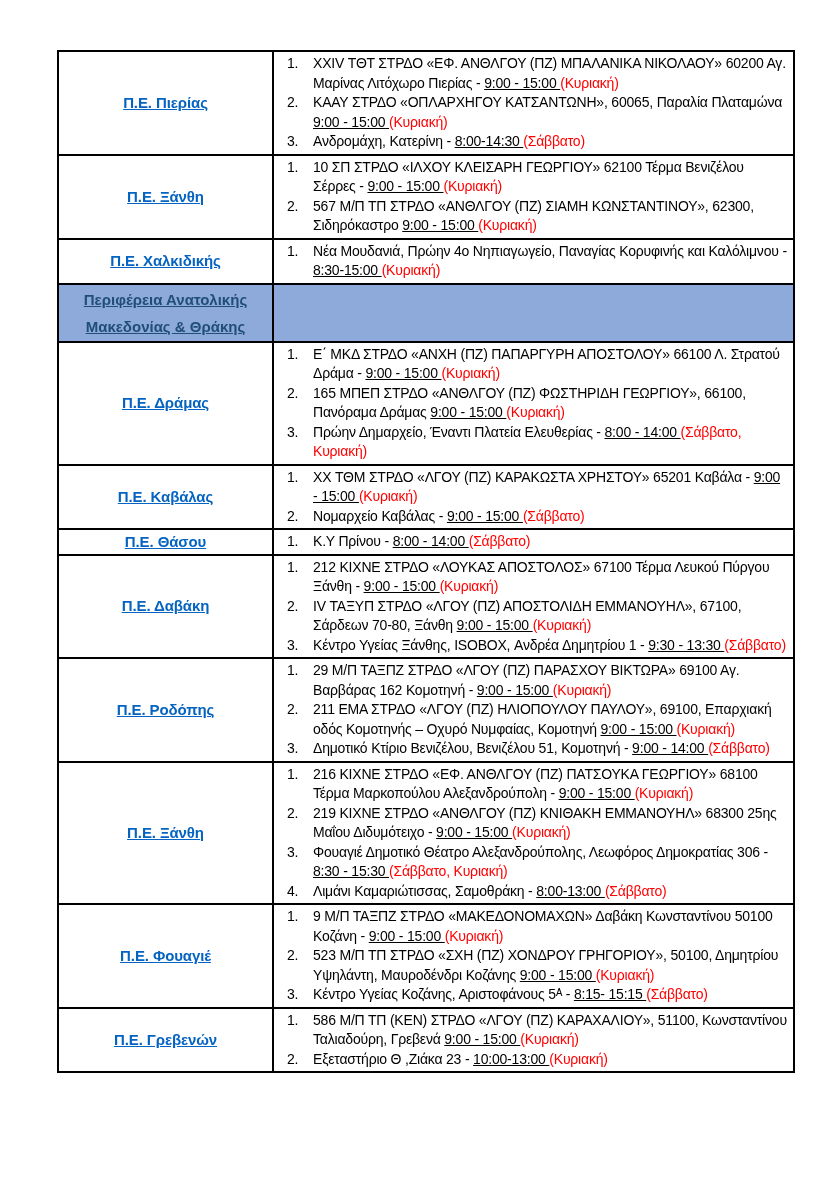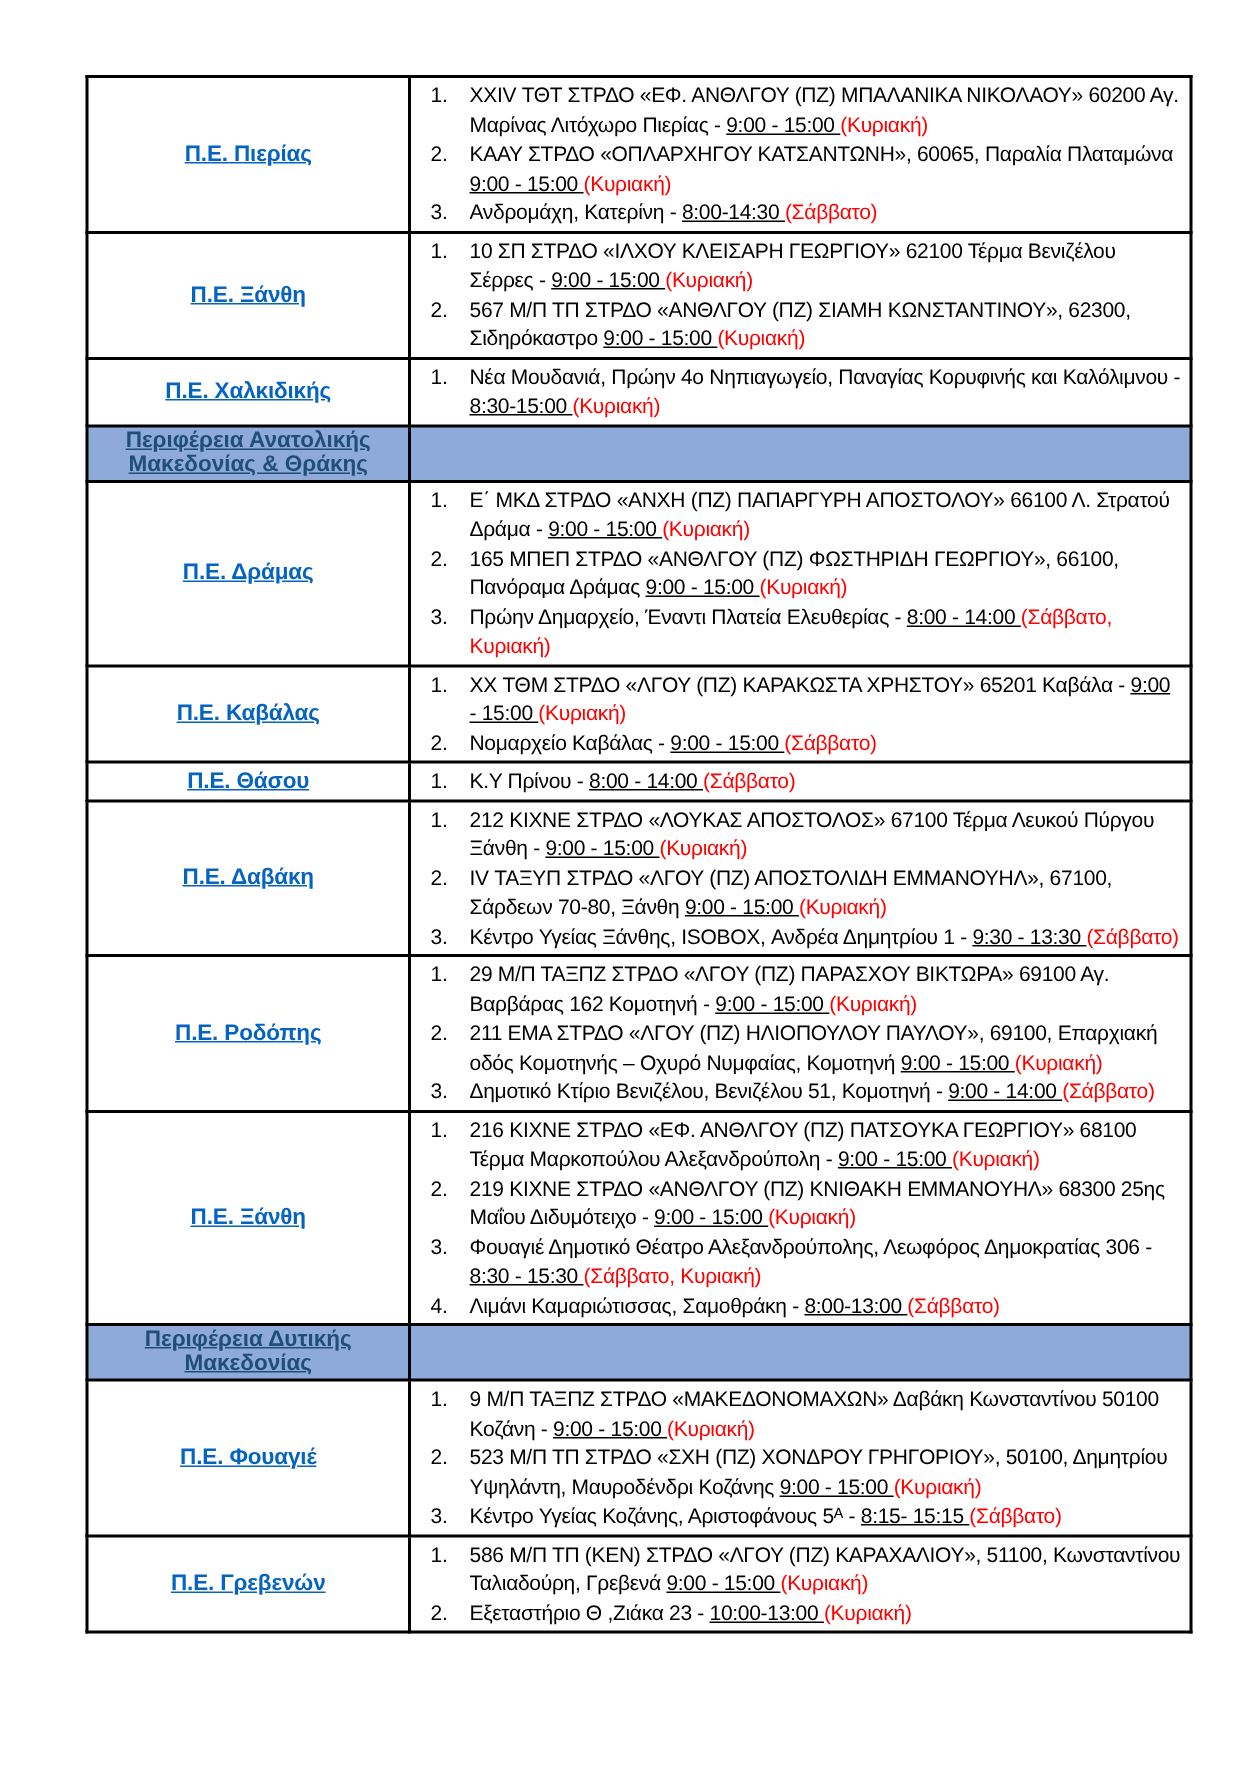--- a/index.html
+++ b/index.html
@@ -54,21 +54,21 @@
   .section-label-cell {
     text-align: center;
     vertical-align: middle;
     padding: 1px 14px;
   }
   .section-label {
     color: var(--section-text, #1F4E79);
     font-weight: bold;
     text-decoration: underline;
     font-size: 15px;
-    line-height: 16px;
+    line-height: 27px;
     display: inline-block;
     cursor: pointer;
   }
 </style>
 </head>
 <body>
 
 <div class="page">
   <table class="doc">
     <colgroup>
@@ -224,24 +224,20 @@
                 <span class="num">3.</span>
                 <span class="itext">Φουαγιέ Δημοτικό Θέατρο Αλεξανδρούπολης, Λεωφόρος Δημοκρατίας 306 - <span class="time">8:30 - 15:30&nbsp;</span><span class="days">(Σάββατο, Κυριακή)</span></span>
               </div>
               <div class="item">
                 <span class="num">4.</span>
                 <span class="itext">Λιμάνι Καμαριώτισσας, Σαμοθράκη - <span class="time">8:00-13:00&nbsp;</span><span class="days">(Σάββατο)</span></span>
               </div>
             </div>
           </td>
         </tr>
-        <tr class="section-row">
-          <td class="section-label-cell"><span class="section-label">Περιφέρεια Δυτικής Μακεδονίας</span></td>
-          <td></td>
-        </tr>
         <tr>
           <td class="region-cell"><span class="region-label">Π.Ε. Φουαγιέ</span></td>
           <td class="items-cell">
             <div class="items">
               <div class="item">
                 <span class="num">1.</span>
                 <span class="itext">9 Μ/Π ΤΑΞΠΖ ΣΤΡΔΟ «ΜΑΚΕΔΟΝΟΜΑΧΩΝ» Δαβάκη Κωνσταντίνου 50100 Κοζάνη - <span class="time">9:00 - 15:00&nbsp;</span><span class="days">(Κυριακή)</span></span>
               </div>
               <div class="item">
                 <span class="num">2.</span>

